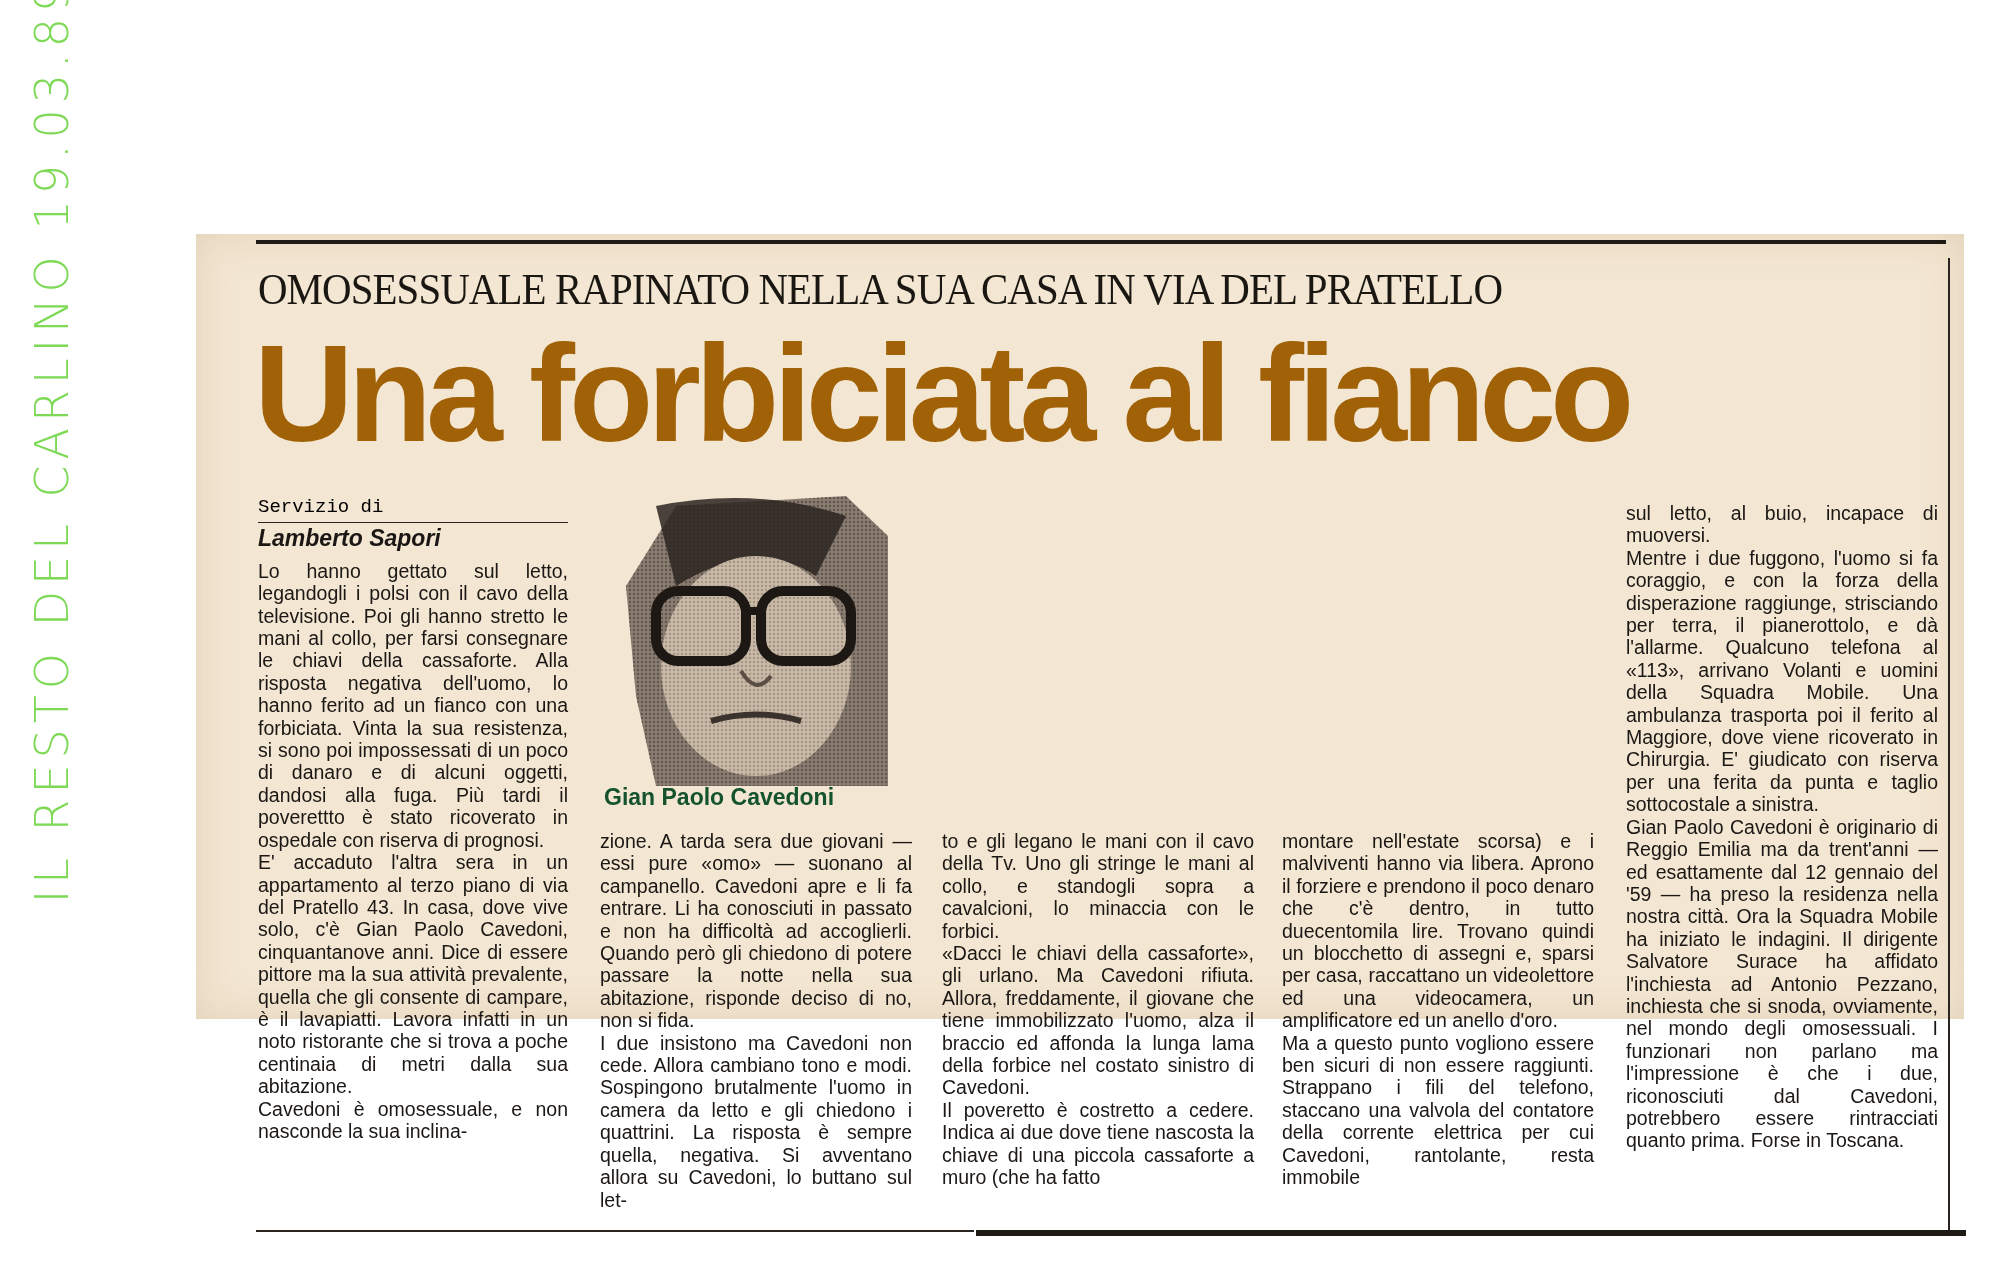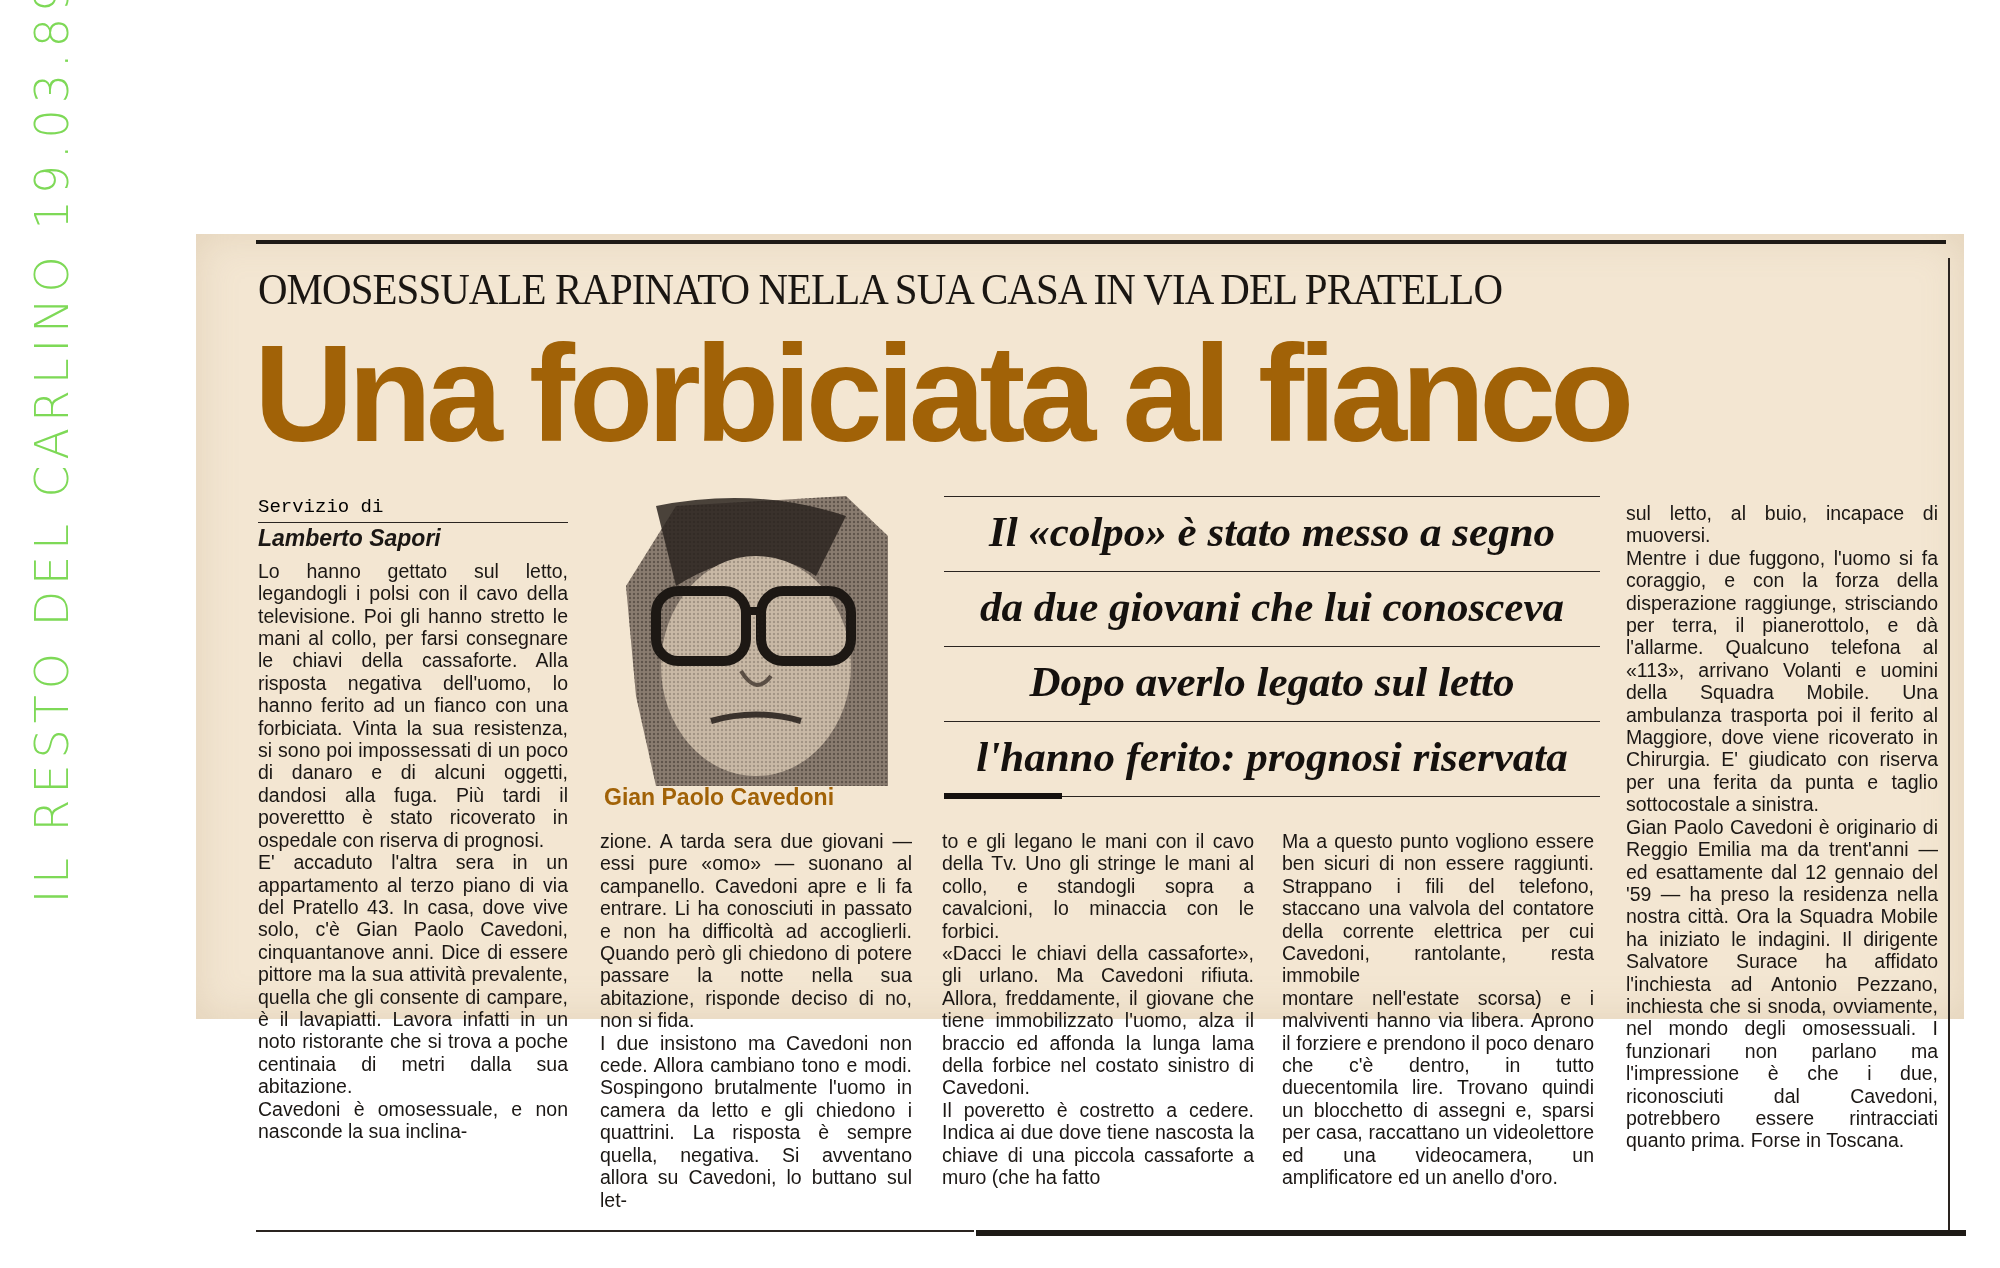--- a/index.html
+++ b/index.html
@@ -9,21 +9,21 @@
   .clipping { position:absolute; left:196px; top:234px; width:1768px; height:785px; background:#f3e6d2; box-shadow: inset 0 0 40px rgba(180,150,110,0.25); }
   .rule-top { position:absolute; left:60px; top:6px; width:1690px; height:4px; background:#1e1a16; }
   .kicker { position:absolute; left:62px; top:30px; width:1600px; font-family:"Liberation Serif", serif; font-size:44px; letter-spacing:-1px; color:#1a1612; white-space:nowrap; transform:scaleX(0.93); transform-origin:left; }
   .headline { position:absolute; left:58px; top:90px; font-family:"Liberation Sans", sans-serif; font-weight:bold; font-size:138px; letter-spacing:-6px; color:#a16207; white-space:nowrap; line-height:1; }
   .col { position:absolute; font-family:"Liberation Sans", sans-serif; font-size:19.5px; line-height:22.4px; color:#1b1714; text-align:justify; }
   .col p { margin:0; }
   .byline-label { font-family:Liberation Mono, monospace; font-size:19px; color:#000000; }
   .byline-rule { height:1px; background:#2a2420; margin:4px 0 4px 0; }
   .byline-name { font-weight:bold; font-size:23px; margin-bottom:10px;font-style:italic; }
   .photo { position:absolute; left:420px; top:262px; width:272px; height:290px; overflow:hidden; }
-  .caption { position:absolute; left:408px; top:550px; font-weight:bold; font-size:23px; color:#a16207; white-space:nowrap; }
+  .caption { position:absolute; left:408px; top:550px; font-weight:bold; font-size:23px; color:#14532d; white-space:nowrap; }
   .deck { position:absolute; left:748px; top:262px; width:656px; }
   .deck-line { border-top:1.5px solid #2a2420; text-align:center; font-family:"Liberation Serif", serif; font-style:italic; font-weight:bold; font-size:43px; color:#15110e; height:74px; line-height:70px; white-space:nowrap; }
   .deck-bottom { border-top:1.5px solid #2a2420; position:relative; }
   .deck-bottom .thick { position:absolute; left:0; top:-4px; width:118px; height:6px; background:#15110e; }
   .vrule-right { position:absolute; left:1752px; top:24px; width:2px; height:972px; background:#2a2420; }
   .rule-bottom { position:absolute; left:0; top:996px; width:1768px; height:6px; background:#1e1a16; }
   .rule-bottom-left { position:absolute; left:60px; top:996px; width:718px; height:2px; background:#2a2420; }
 </style>
 </head>
 <body>
@@ -66,39 +66,30 @@
       <path d="M125 175 Q140 200 155 180" stroke="#5a4e44" stroke-width="4" fill="none"></path>
     </svg>
   </div>
   <div class="caption">Gian Paolo Cavedoni</div>
 
   <div class="col" style="left:404px; top:596px; width:312px;">
     <p>zione. A tarda sera due giovani — essi pure «omo» — suonano al campanello. Cavedoni apre e li fa entrare. Li ha conosciuti in passato e non ha difficoltà ad accoglierli. Quando però gli chiedono di potere passare la notte nella sua abitazione, risponde deciso di no, non si fida.</p>
     <p>I due insistono ma Cavedoni non cede. Allora cambiano tono e modi. Sospingono brutalmente l'uomo in camera da letto e gli chiedono i quattrini. La risposta è sempre quella, negativa. Si avventano allora su Cavedoni, lo buttano sul let-</p>
   </div>
 
-  <div class="deck">
-    <div class="deck-line">Il «colpo» è stato messo a segno</div>
-    <div class="deck-line">da due giovani che lui conosceva</div>
-    <div class="deck-line">Dopo averlo legato sul letto</div>
-    <div class="deck-line">l'hanno ferito: prognosi riservata</div>
-    <div class="deck-bottom">
-        <div class="thick"></div>
-      </div>
-  </div>
 
   <div class="col" style="left:746px; top:596px; width:312px;">
     <p>to e gli legano le mani con il cavo della Tv. Uno gli stringe le mani al collo, e standogli sopra a cavalcioni, lo minaccia con le forbici.</p>
     <p>«Dacci le chiavi della cassaforte», gli urlano. Ma Cavedoni rifiuta. Allora, freddamente, il giovane che tiene immobilizzato l'uomo, alza il braccio ed affonda la lunga lama della forbice nel costato sinistro di Cavedoni.</p>
     <p>Il poveretto è costretto a cedere. Indica ai due dove tiene nascosta la chiave di una piccola cassaforte a muro (che ha fatto</p>
   </div>
 
   <div class="col" style="left:1086px; top:596px; width:312px;">
+    <p>montare nell'estate scorsa) e i malviventi hanno via libera. Aprono il forziere e prendono il poco denaro che c'è dentro, in tutto duecentomila lire. Trovano quindi un blocchetto di assegni e, sparsi per casa, raccattano un videolettore ed una videocamera, un amplificatore ed un anello d'oro.</p>
     <p>Ma a questo punto vogliono essere ben sicuri di non essere raggiunti. Strappano i fili del telefono, staccano una valvola del contatore della corrente elettrica per cui Cavedoni, rantolante, resta immobile</p>
-    <p>montare nell'estate scorsa) e i malviventi hanno via libera. Aprono il forziere e prendono il poco denaro che c'è dentro, in tutto duecentomila lire. Trovano quindi un blocchetto di assegni e, sparsi per casa, raccattano un videolettore ed una videocamera, un amplificatore ed un anello d'oro.</p>
   </div>
 
   <div class="col" style="left:1430px; top:268px; width:312px;">
     <p>sul letto, al buio, incapace di muoversi.</p>
     <p>Mentre i due fuggono, l'uomo si fa coraggio, e con la forza della disperazione raggiunge, strisciando per terra, il pianerottolo, e dà l'allarme. Qualcuno telefona al «113», arrivano Volanti e uomini della Squadra Mobile. Una ambulanza trasporta poi il ferito al Maggiore, dove viene ricoverato in Chirurgia. E' giudicato con riserva per una ferita da punta e taglio sottocostale a sinistra.</p>
     <p>Gian Paolo Cavedoni è originario di Reggio Emilia ma da trent'anni — ed esattamente dal 12 gennaio del '59 — ha preso la residenza nella nostra città. Ora la Squadra Mobile ha iniziato le indagini. Il dirigente Salvatore Surace ha affidato l'inchiesta ad Antonio Pezzano, inchiesta che si snoda, ovviamente, nel mondo degli omosessuali. I funzionari non parlano ma l'impressione è che i due, riconosciuti dal Cavedoni, potrebbero essere rintracciati quanto prima. Forse in Toscana.</p>
   </div>
 
   <div class="vrule-right"></div>
   <div class="rule-bottom-left"></div>

